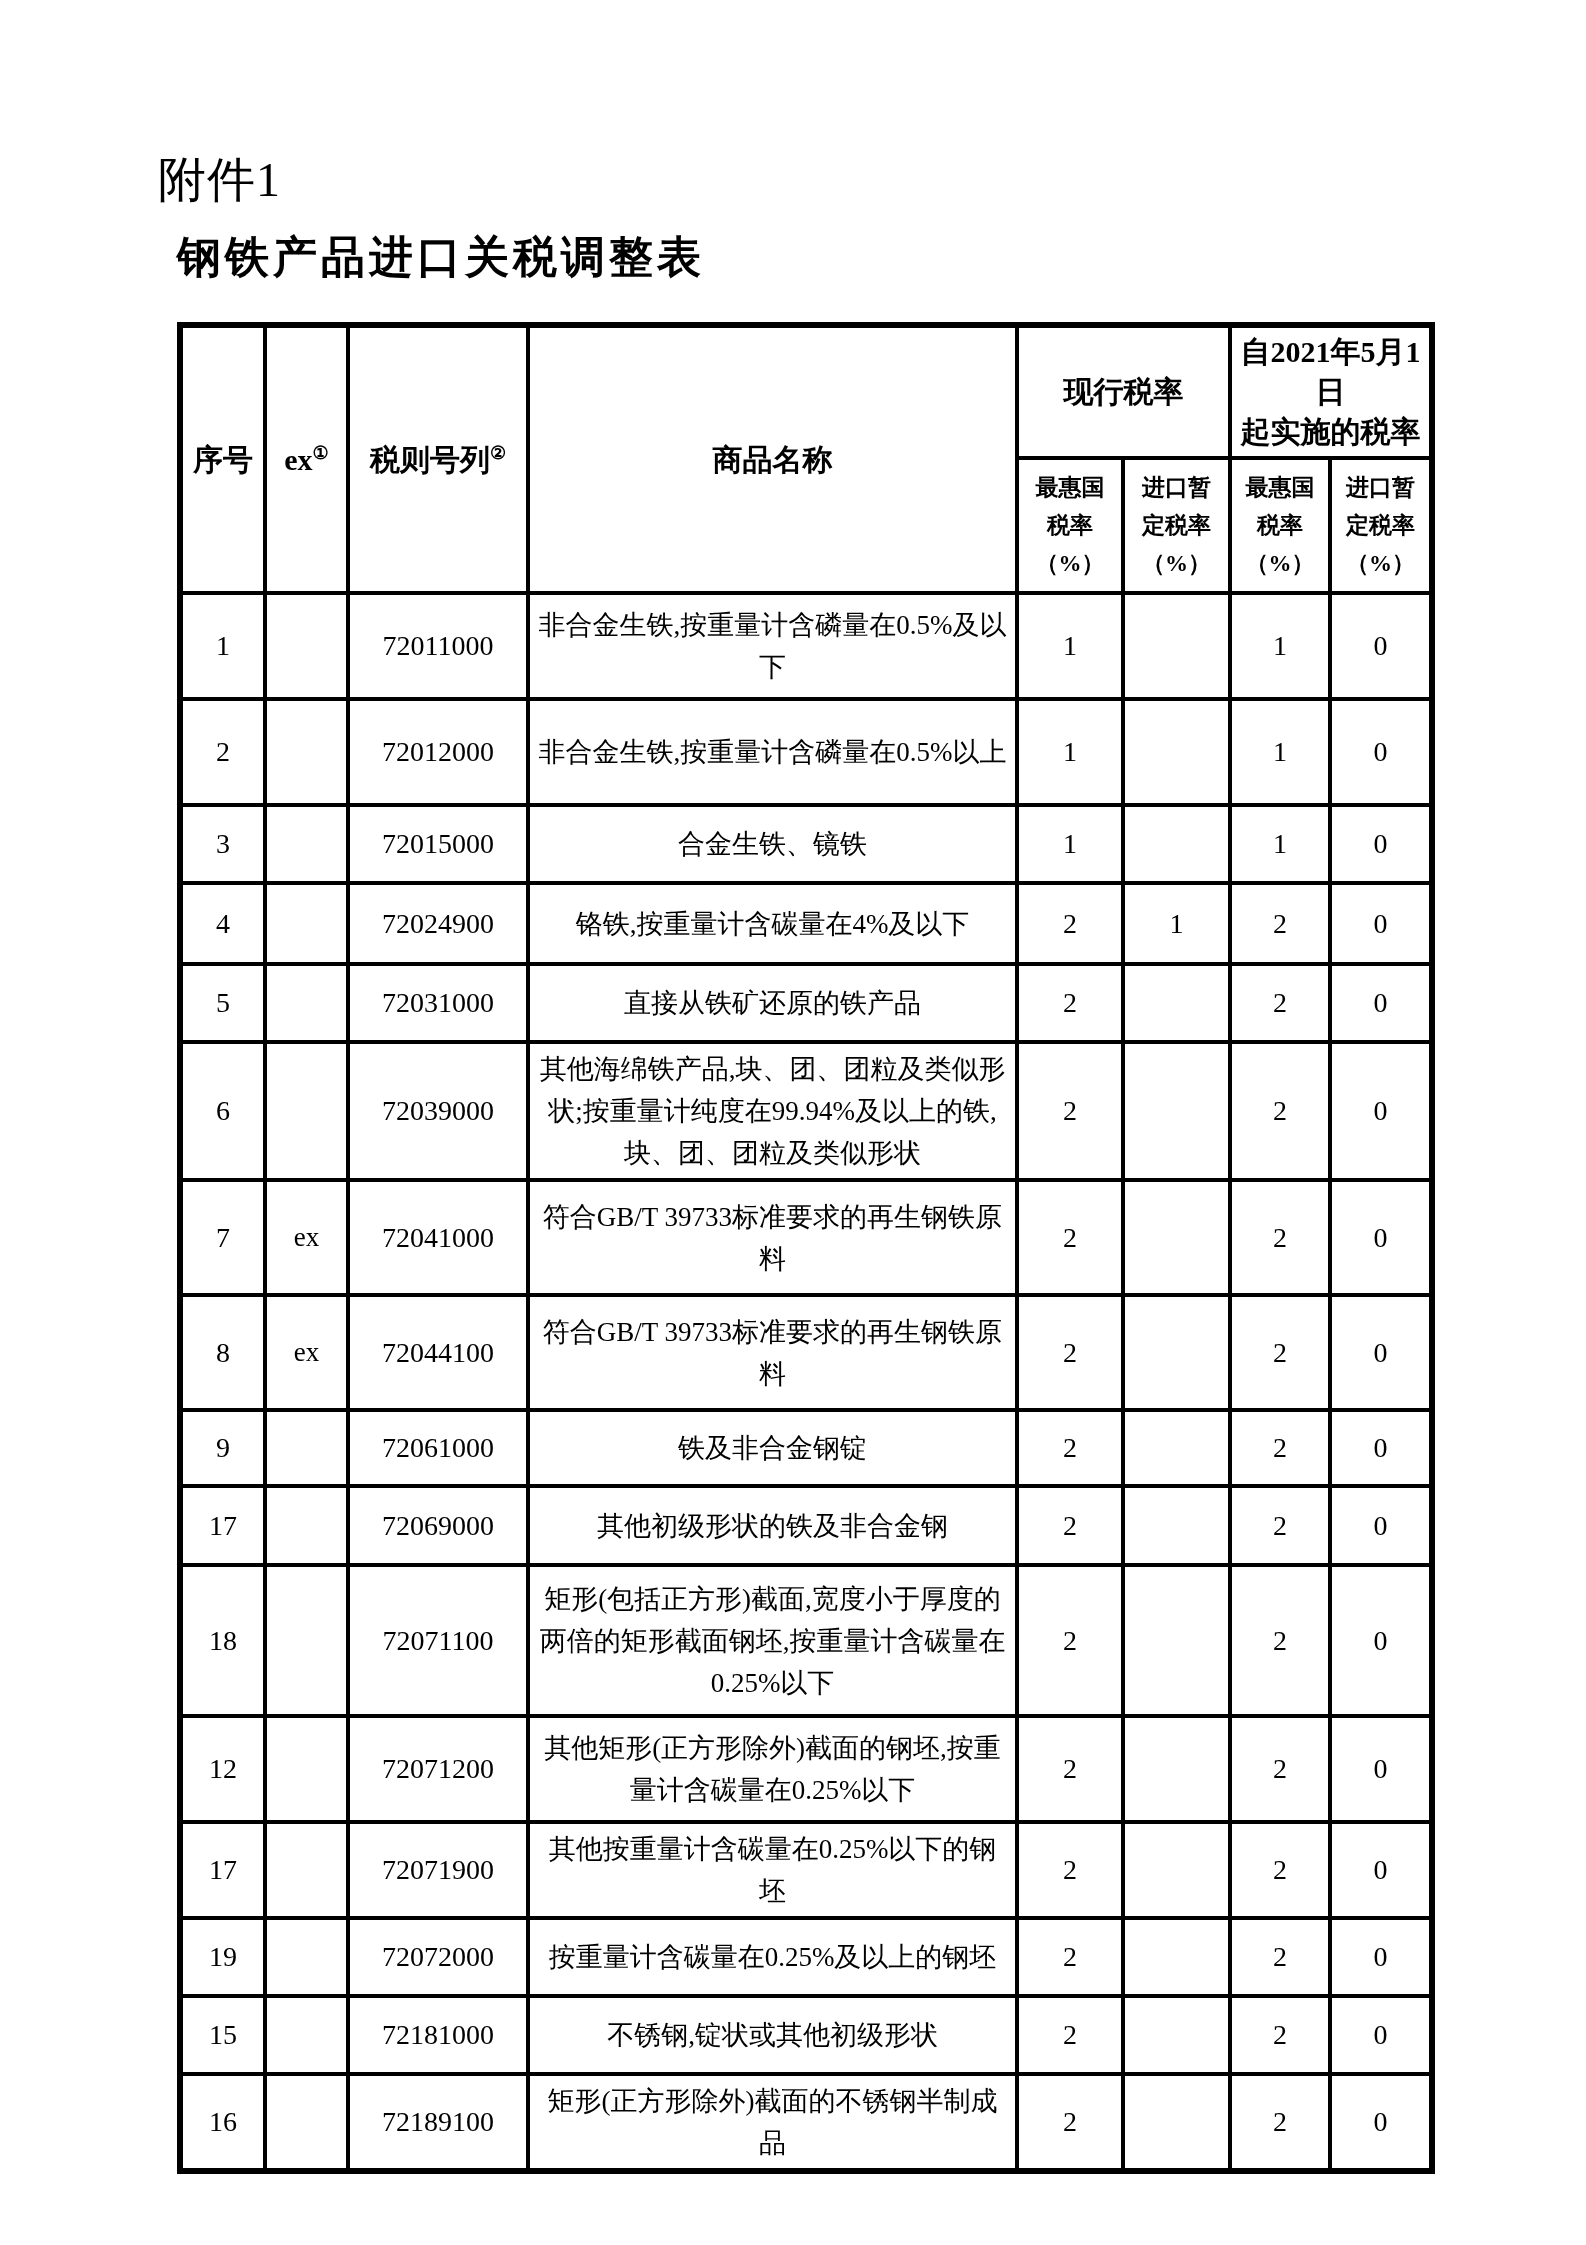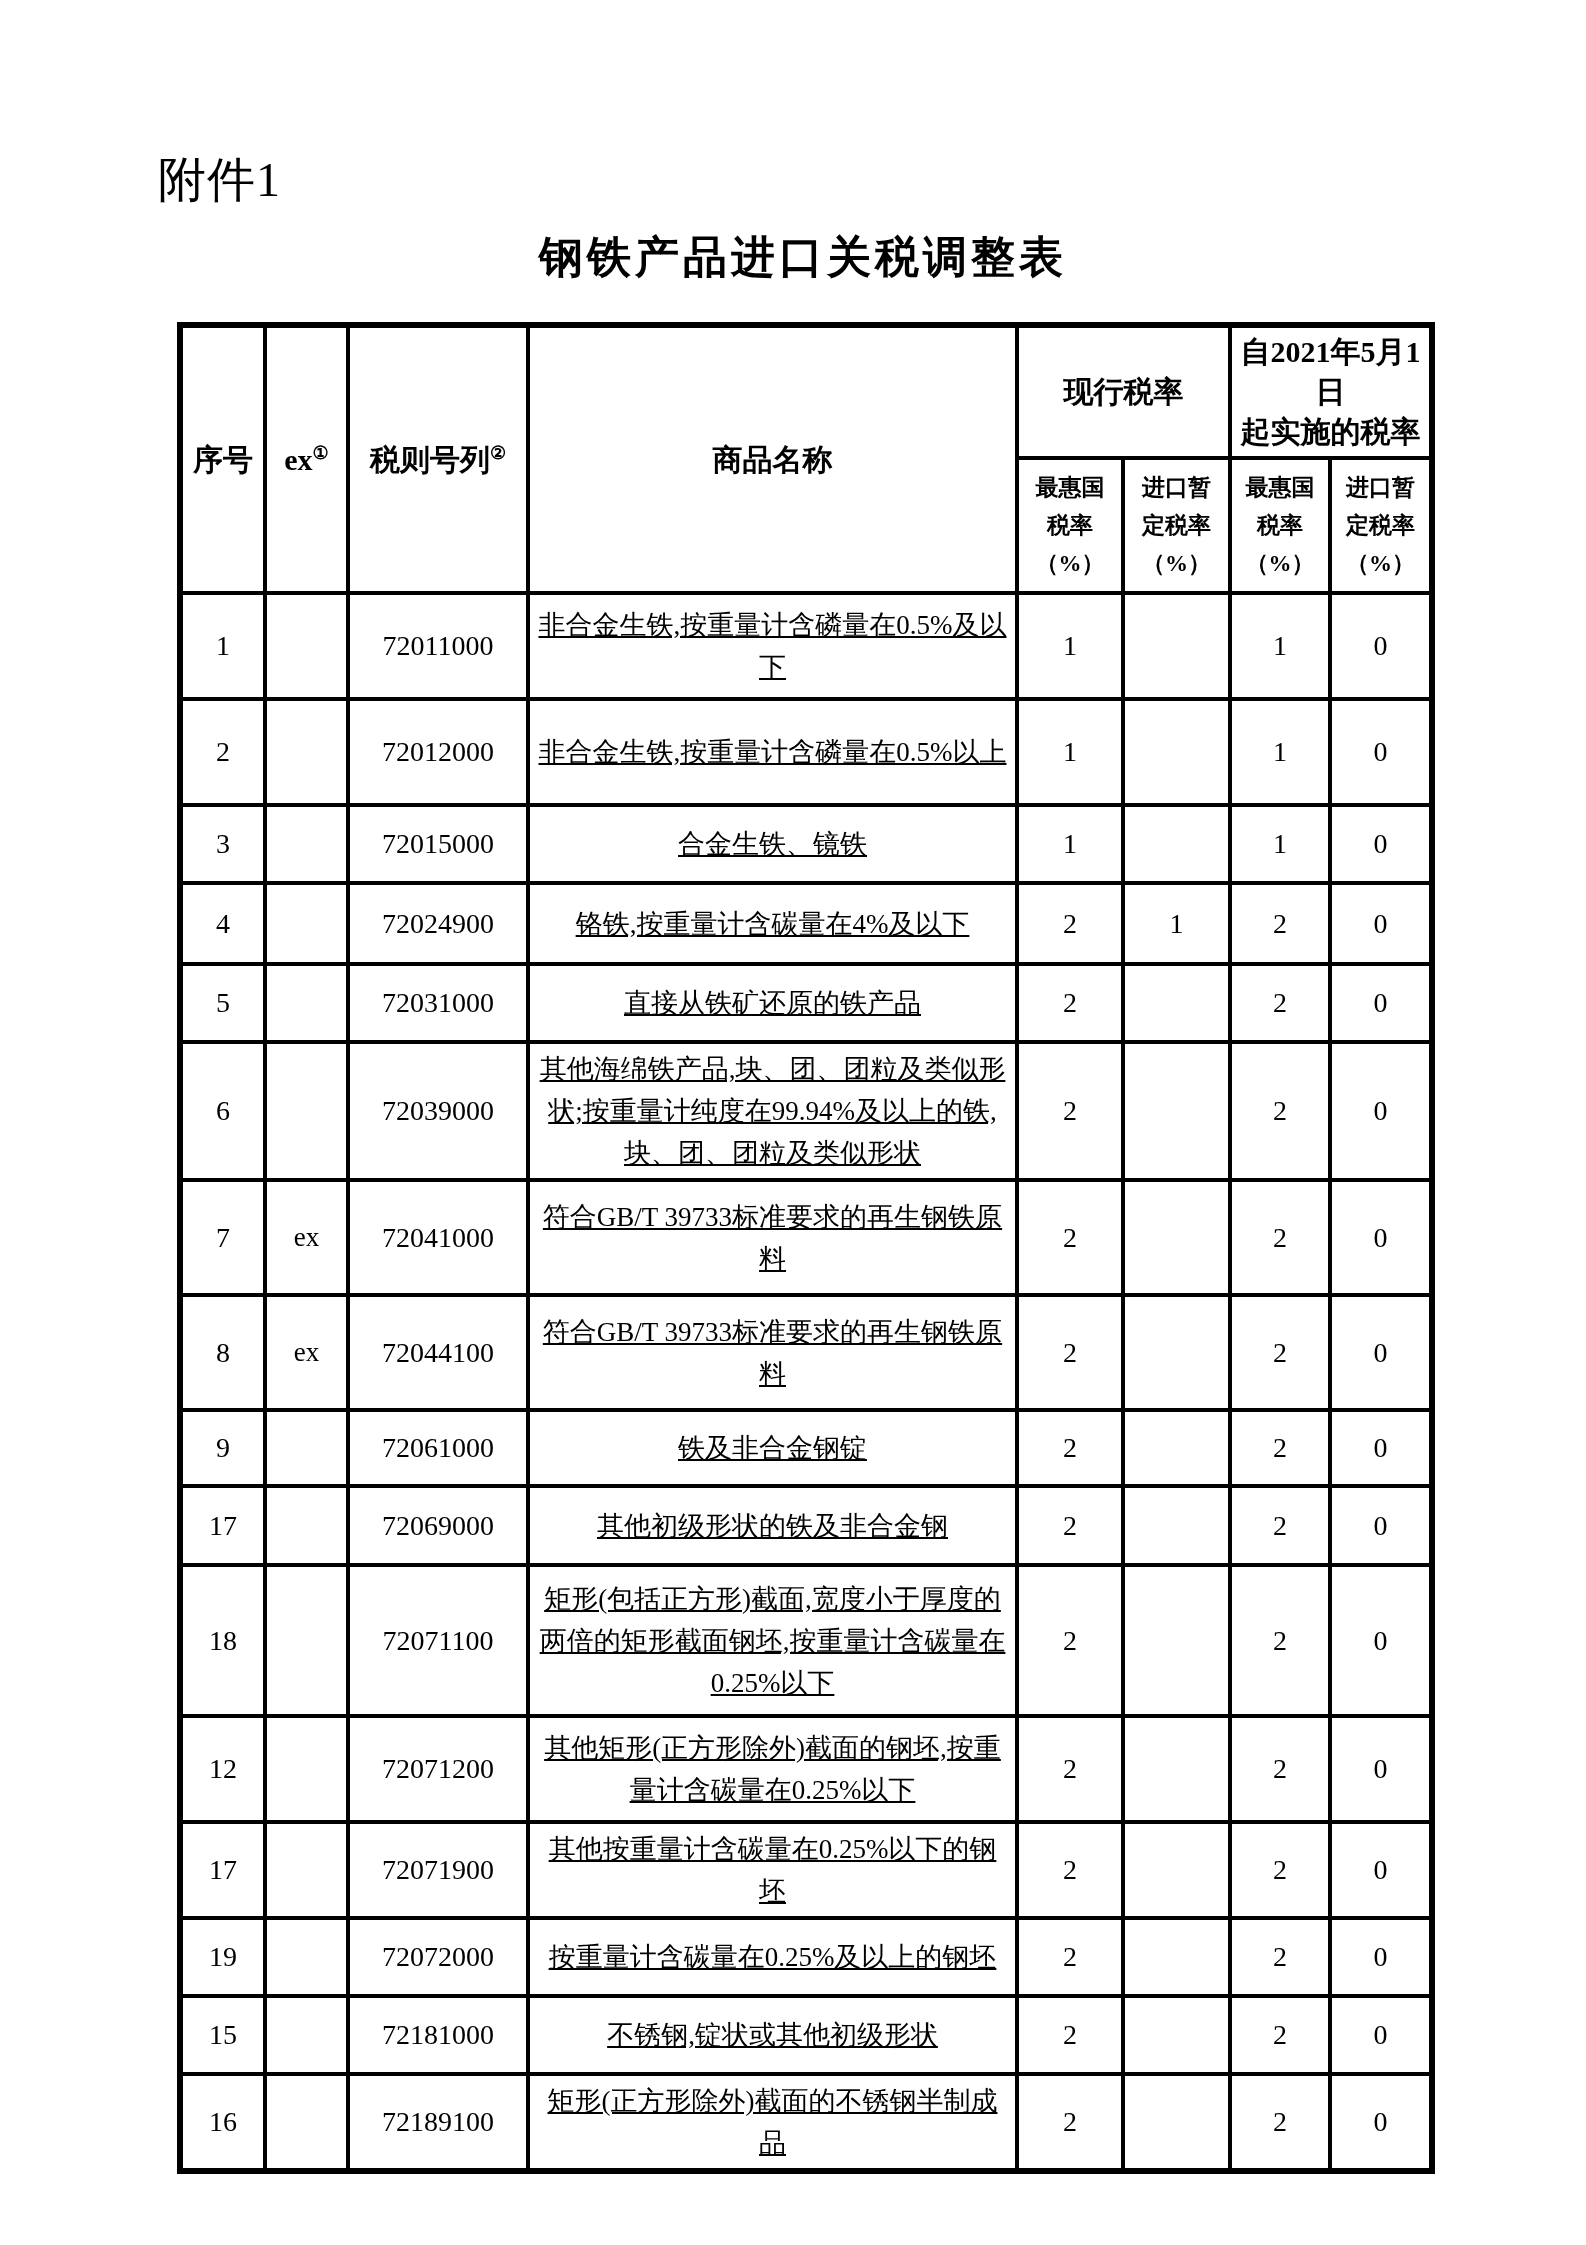--- a/index.html
+++ b/index.html
@@ -15,21 +15,20 @@
   .attachment-label {
     position: absolute;
     left: 158px; top: 148px;
     font-size: 48px;
     letter-spacing: 1px;
   }
   .page-title {
     position: absolute;
     left: 177px; top: 228px;
     width: 1252px;
-    text-align: center;
     font-size: 44px;
     font-weight: bold;
     font-family: "Liberation Sans", "DejaVu Sans", sans-serif;
     letter-spacing: 4px;
   }
 
   table.tariff {
     position: absolute;
     left: 177px; top: 322px;
     width: 1252px;
@@ -63,21 +62,20 @@
   td.c-seq, td.c-code, td.c-rate {
     font-size: 28px;
     font-family: "Liberation Serif", "DejaVu Serif", serif;
   }
   td.c-ex { font-size: 27px; }
   td.c-name {
     text-align: left;
     font-size: 27px;
     line-height: 42px;
     word-break: break-all;
-    text-decoration: underline;
   }
 </style>
 </head>
 <body>
 
 <div class="page">
 
   <div class="attachment-label">附件1</div>
 
   <div class="page-title">钢铁产品进口关税调整表</div>

